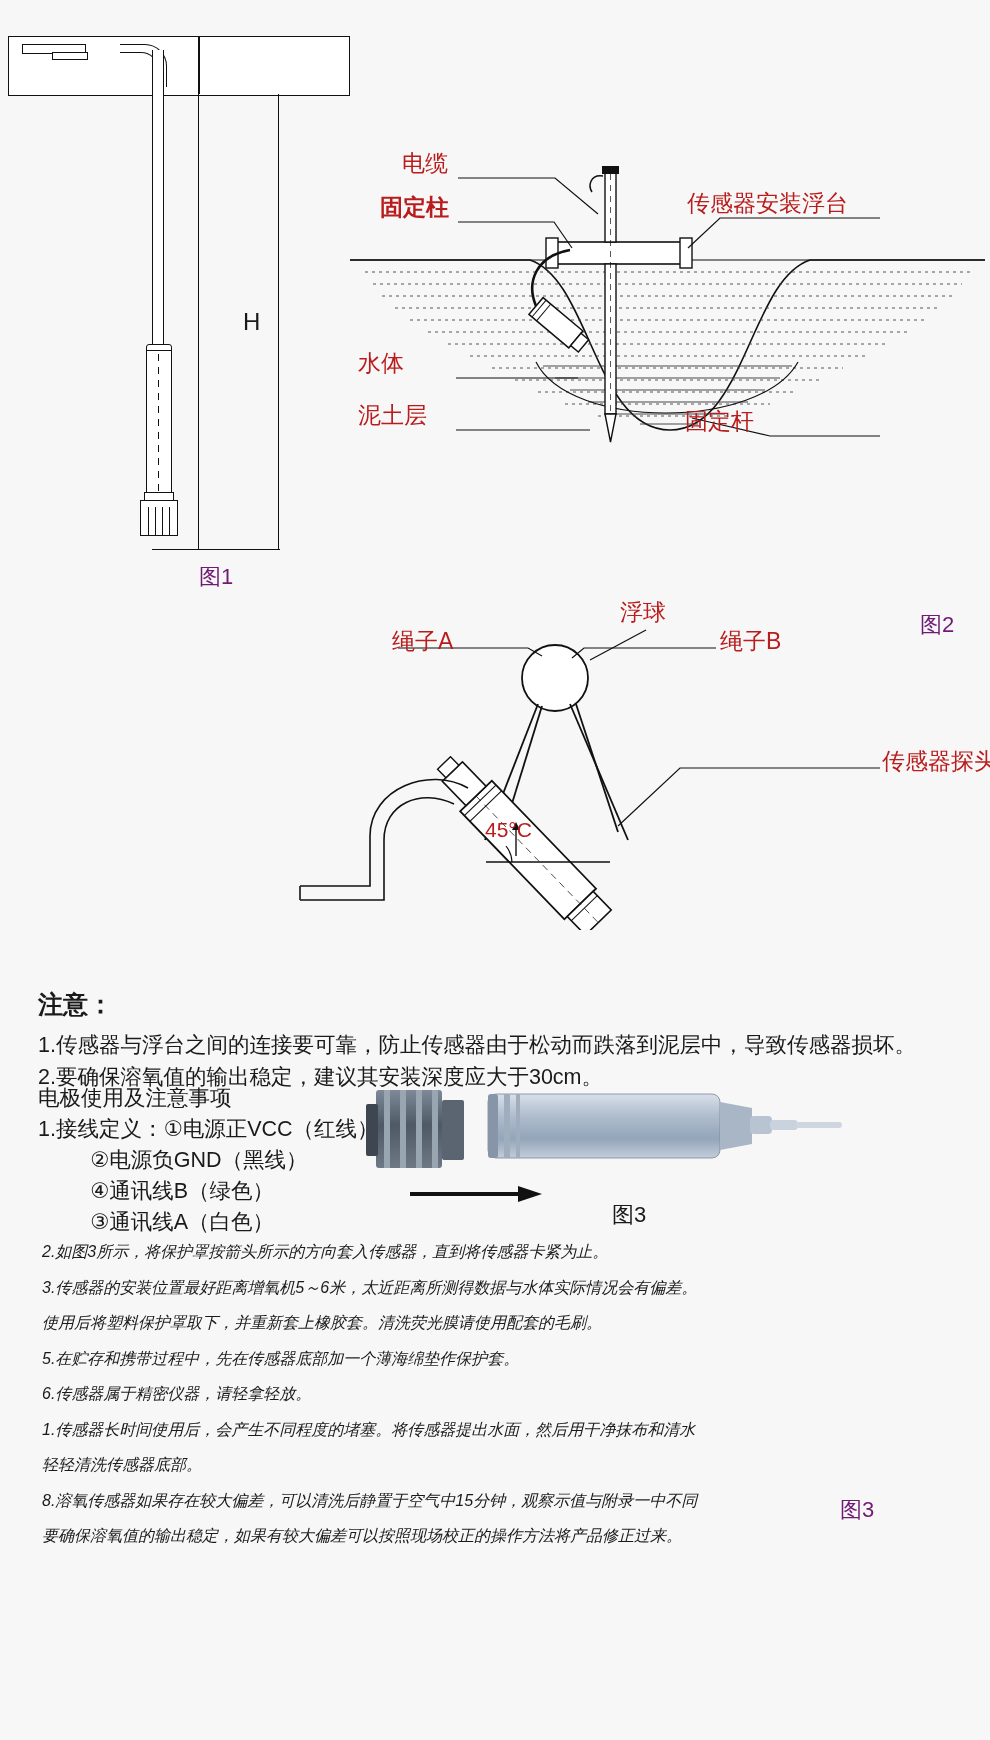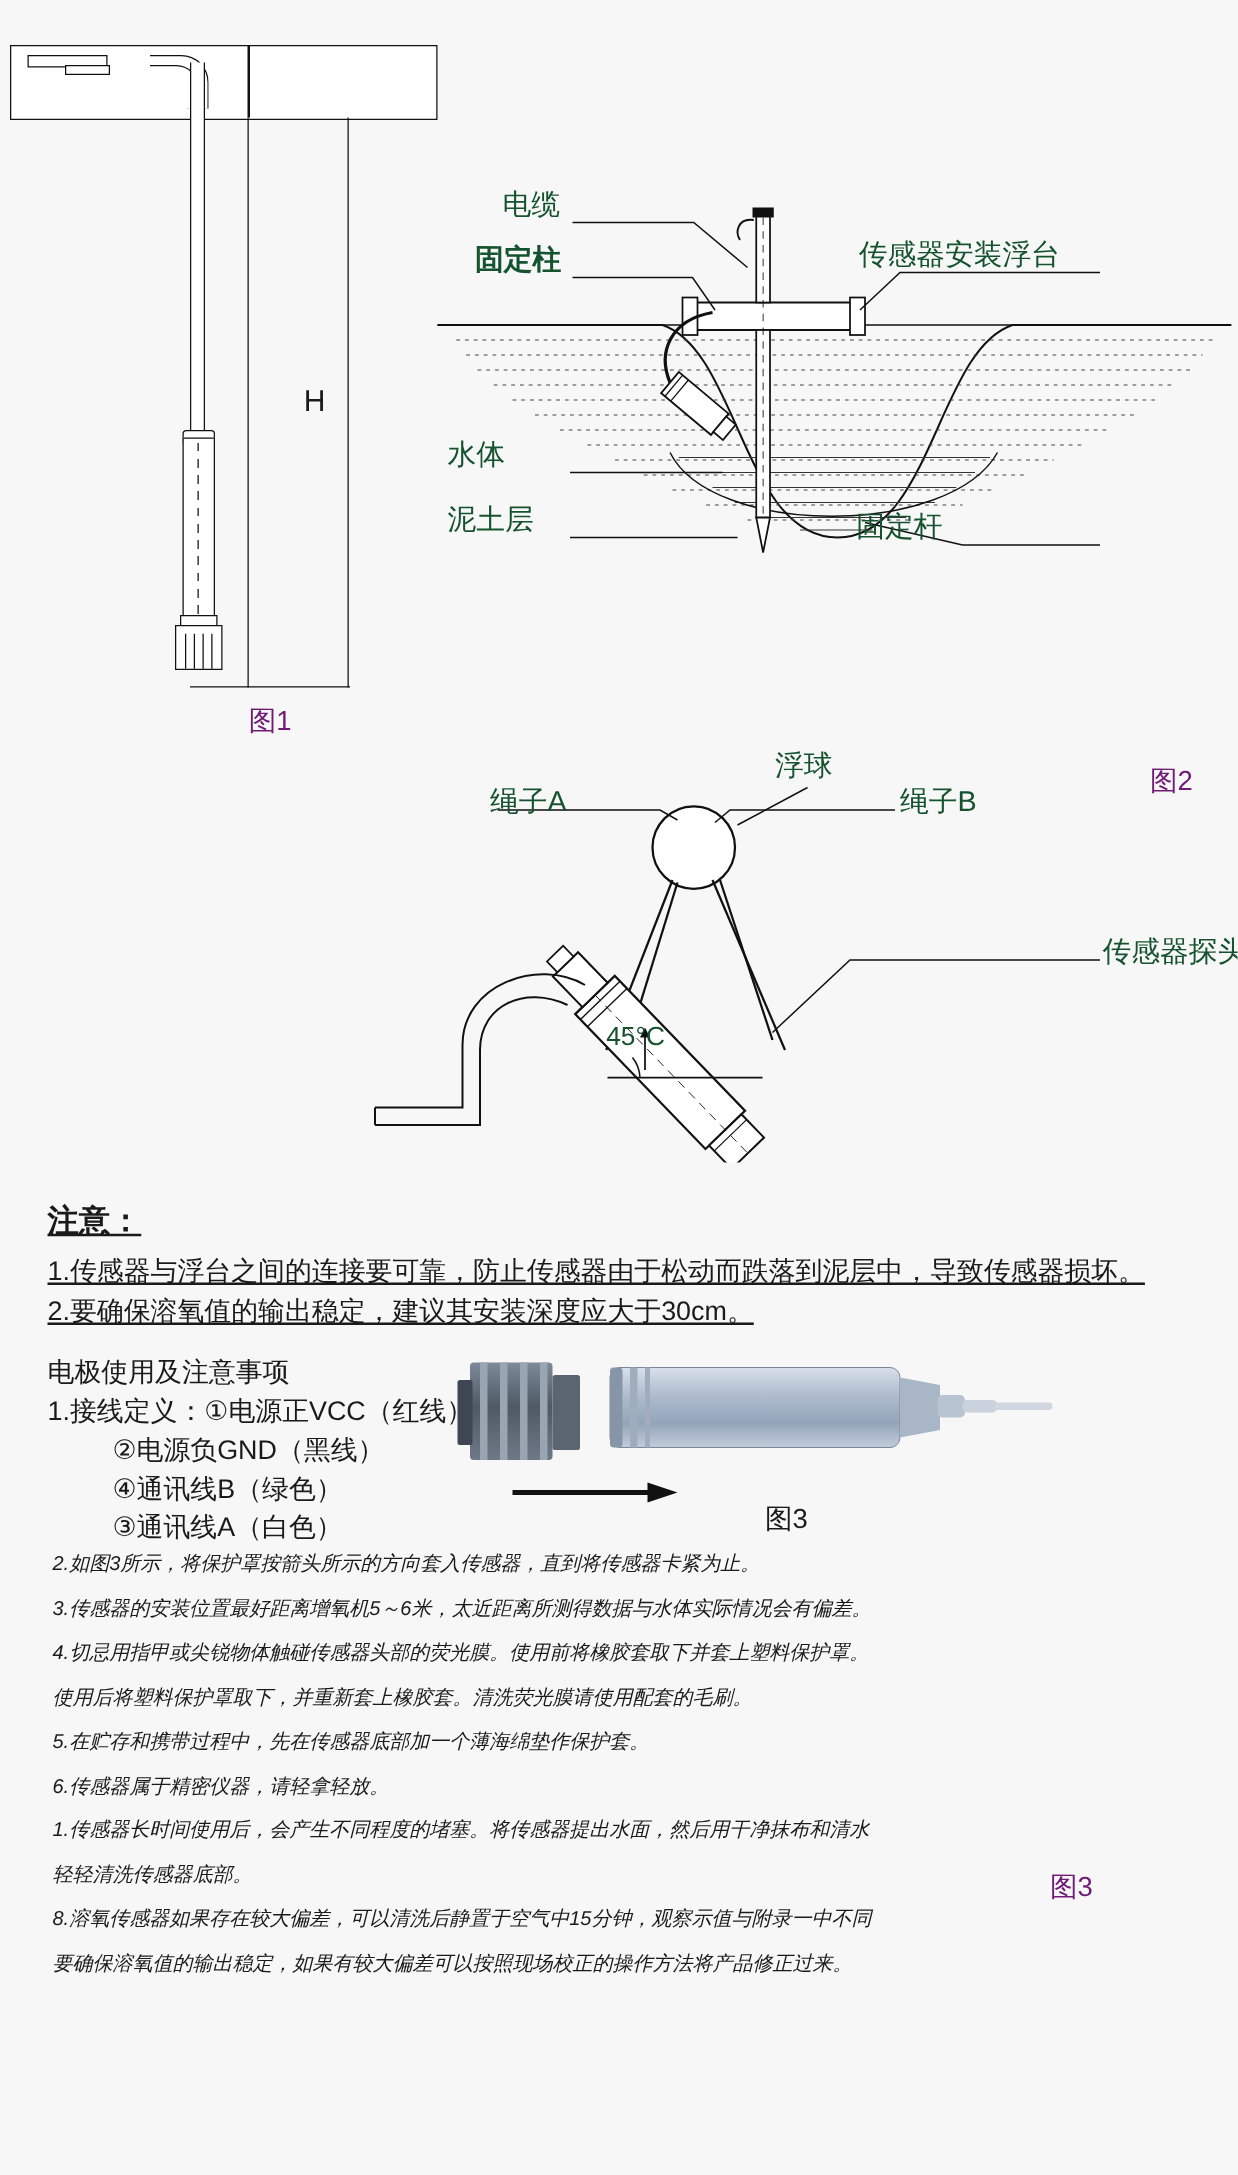--- a/index.html
+++ b/index.html
@@ -7,21 +7,21 @@
     width:990px;height:1740px;
     background:#f7f7f7;
     font-family:"Liberation Sans","DejaVu Sans",sans-serif;
     color:#1a1a1a;
     position:relative;
     overflow:hidden;
   }
   .page{position:relative;width:990px;height:1740px;}
 
   
-  .lbl{position:absolute;font-size:23px;color:#14532d;white-space:nowrap;}
+  .lbl{position:absolute;font-size:23px;color:#b91c1c;white-space:nowrap;}
   .lbl.sm{font-size:21px;}
   .cap{position:absolute;font-size:22px;color:#701a75;}
 
   
   #fig1{position:absolute;left:0;top:22px;width:350px;height:540px;}
   .f1-box{position:absolute;left:8px;top:14px;width:340px;height:58px;border:1.5px solid #111;background:#fff;}
   .f1-box-div{position:absolute;left:198px;top:14px;width:1.5px;height:58px;background:#111;}
   .f1-toprod{position:absolute;left:22px;top:22px;width:62px;height:8px;border:1.2px solid #111;background:#fff;}
   .f1-toprod2{position:absolute;left:52px;top:30px;width:34px;height:6px;border:1.2px solid #111;background:#fff;}
   .f1-cable{position:absolute;left:152px;top:28px;width:10px;height:300px;border-left:1.3px solid #111;border-right:1.3px solid #111;background:#fff;}
@@ -41,21 +41,21 @@
 
   
   #fig2{position:absolute;left:340px;top:130px;width:650px;height:420px;}
   .f2-cap{left:580px;top:480px;}
 
   
   #fig3{position:absolute;left:280px;top:600px;width:710px;height:330px;}
   .f3-cap{left:560px;top:895px;}
 
   
-  #notes{position:absolute;left:38px;top:960px;width:920px;text-decoration:underline;}
+  #notes{position:absolute;left:38px;top:988px;width:920px;}
   .notes-title{font-size:25px;font-weight:bold;margin:0 0 8px 0;}
   .notes-line{font-size:21.5px;line-height:32px;margin:0;}
 
   
   #elec{position:absolute;left:38px;top:1083px;width:920px;}
   .elec-title{font-size:21.5px;line-height:31px;margin:0;}
   .elec-line{font-size:21.5px;line-height:31px;margin:0;}
   .elec-ind{padding-left:52px;}
 
   
@@ -271,21 +271,20 @@
         <line x1="50" y1="112" x2="160" y2="112" stroke="#111" stroke-width="4"></line>
         <path d="M158,104 L182,112 L158,120 Z" fill="#111"></path>
       </g>
     </svg>
   </div>
   <div class="p-cap">图3</div>
 
   <div id="bot">
     <p class="bot-line">2.如图3所示，将保护罩按箭头所示的方向套入传感器，直到将传感器卡紧为止。</p>
     <p class="bot-line">3.传感器的安装位置最好距离增氧机5～6米，太近距离所测得数据与水体实际情况会有偏差。</p>
-    <p class="bot-line">4.切忌用指甲或尖锐物体触碰传感器头部的荧光膜。使用前将橡胶套取下并套上塑料保护罩。</p>
     <p class="bot-line">使用后将塑料保护罩取下，并重新套上橡胶套。清洗荧光膜请使用配套的毛刷。</p>
     <p class="bot-line">5.在贮存和携带过程中，先在传感器底部加一个薄海绵垫作保护套。</p>
     <p class="bot-line">6.传感器属于精密仪器，请轻拿轻放。</p>
     <p class="bot-line">1.传感器长时间使用后，会产生不同程度的堵塞。将传感器提出水面，然后用干净抹布和清水</p>
     <p class="bot-line">轻轻清洗传感器底部。</p>
     <p class="bot-line">8.溶氧传感器如果存在较大偏差，可以清洗后静置于空气中15分钟，观察示值与附录一中不同</p>
     <p class="bot-line">要确保溶氧值的输出稳定，如果有较大偏差可以按照现场校正的操作方法将产品修正过来。</p>
   </div>
 
 </div>

